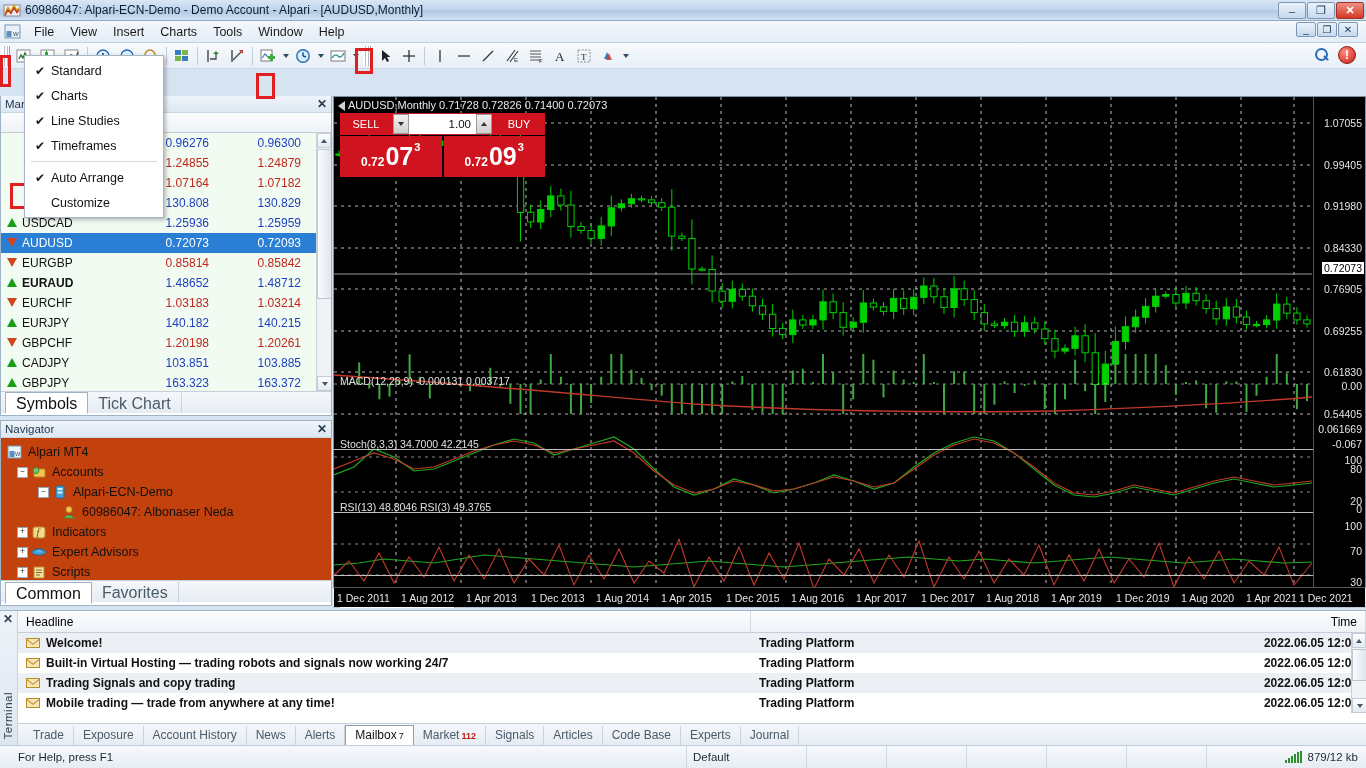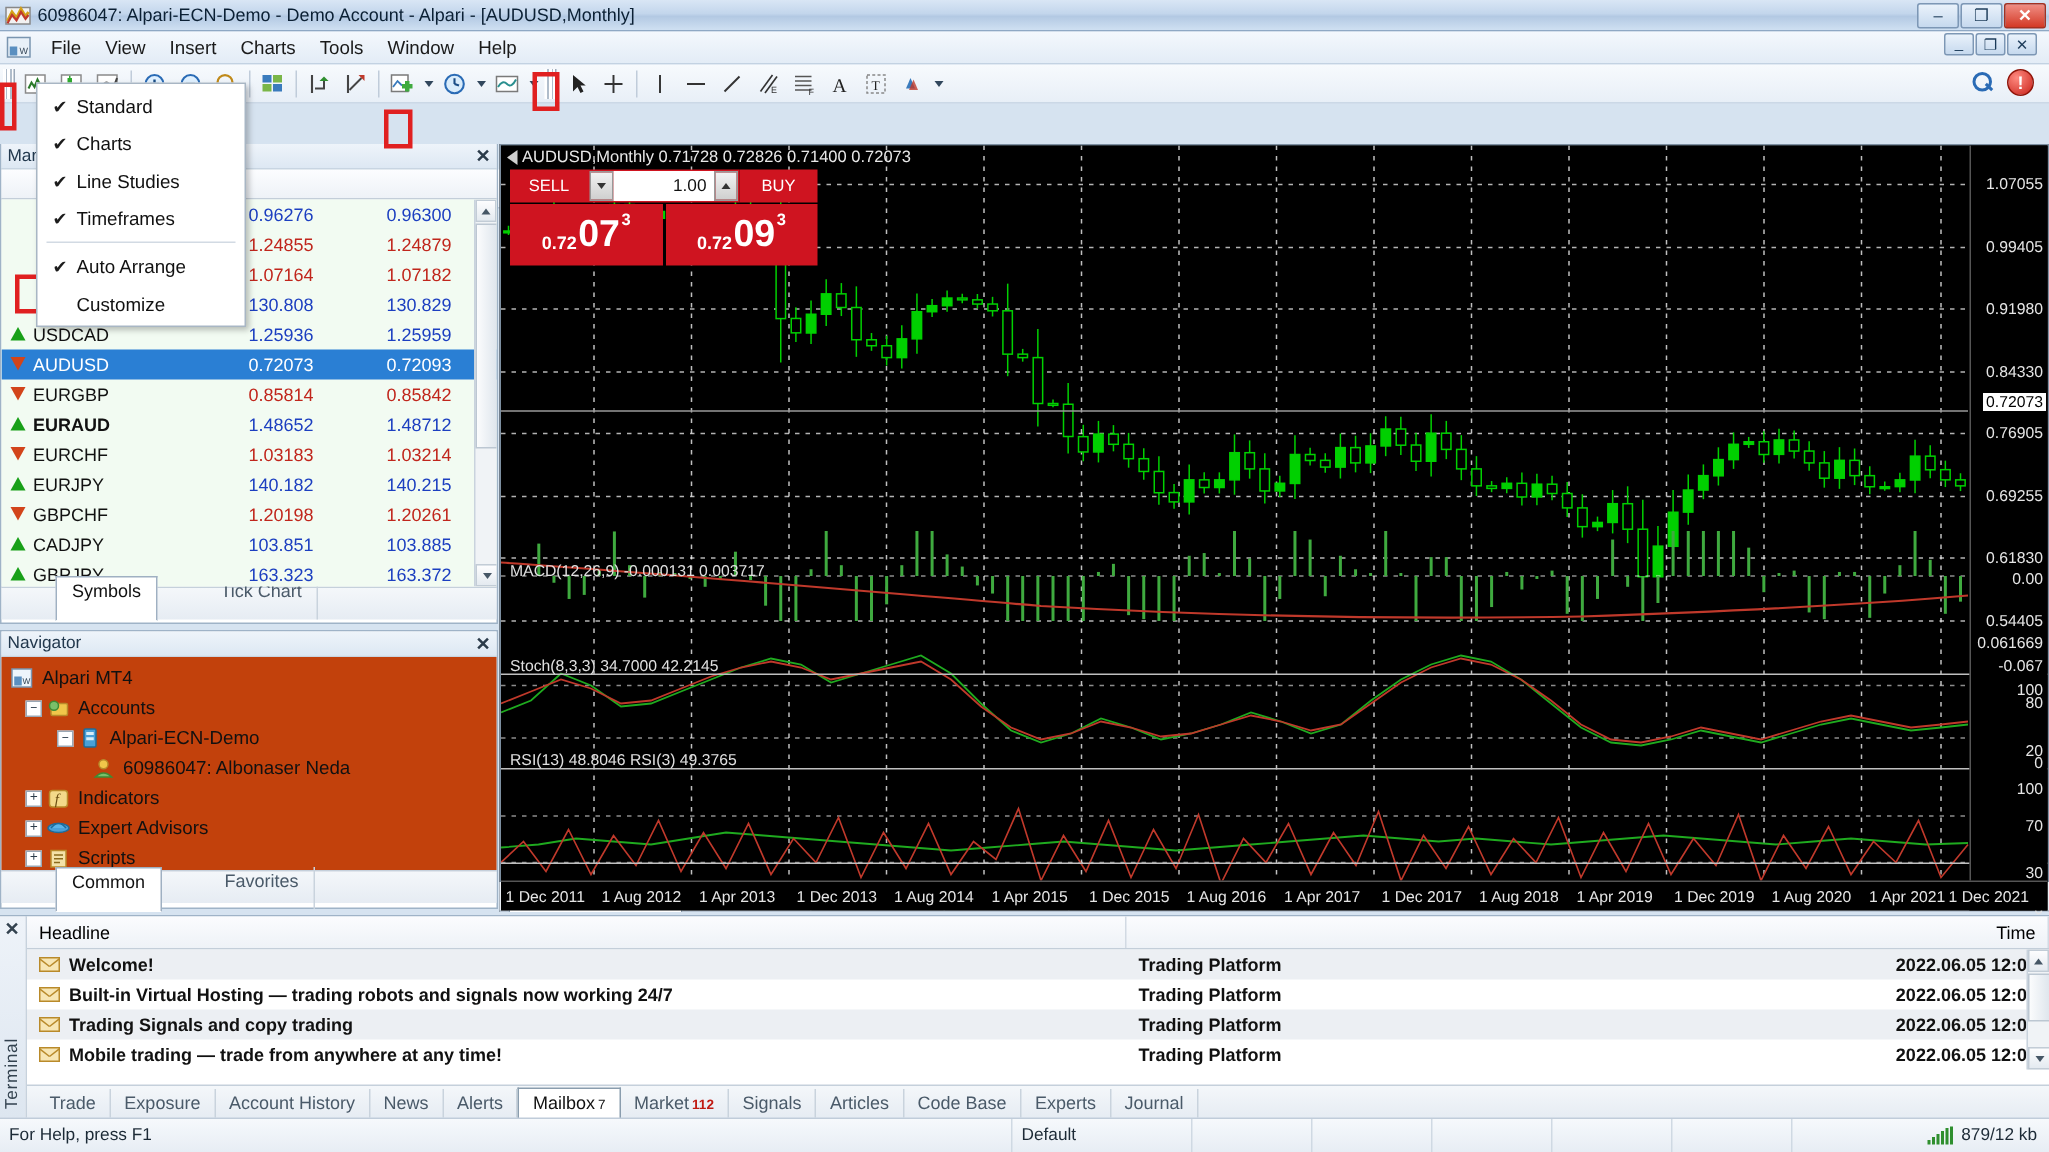--- a/index.html
+++ b/index.html
@@ -95,21 +95,21 @@
   .up{color:#1c3fc0;} .down{color:#c0261c;}
   .arrow-up,.arrow-dn{width:10px;height:10px;position:relative;flex:0 0 auto;}
   .arrow-up::after{content:"";position:absolute;left:0;top:0;width:0;height:0;border-left:5px solid transparent;border-right:5px solid transparent;border-bottom:9px solid #17a017;}
   .arrow-dn::after{content:"";position:absolute;left:0;top:0;width:0;height:0;border-left:5px solid transparent;border-right:5px solid transparent;border-top:9px solid #d2441a;}
   .vscroll{position:absolute; right:0; top:0; width:15px; height:100%; background:#f0f3f6; border-left:1px solid #c9d3dd;}
   .vs-btn{height:15px;background:linear-gradient(to bottom,#fdfdfe,#e4eaf0); border:1px solid #c2ccd6; display:flex;align-items:center;justify-content:center;}
   .vs-btn::after{content:"";border-left:3.5px solid transparent;border-right:3.5px solid transparent;border-bottom:4px solid #465766;}
   .vs-btn.dn::after{border-bottom:none;border-top:4px solid #465766;}
   .vs-thumb{position:absolute;top:16px;left:0;width:15px;height:150px;background:linear-gradient(to right,#fbfcfd,#dfe6ed); border:1px solid #bcc7d2;}
   .mw-tabs { height:22px; background:linear-gradient(to bottom,#f4f7fa,#e6ecf3); border-top:1px solid #c5d0db; display:flex; align-items:flex-end; padding-left:4px;}
-  .ptab { font-size:12px; padding:2px 10px 12px 10px; color:#4a5a69; border-right:1px solid #c9d3dd;margin-left:32px;}
+  .ptab { font-size:16px; padding:2px 10px 0 10px; color:#4a5a69; border-right:1px solid #c9d3dd;}
   .ptab.active { background:#fff; color:#111; border:1px solid #9fb0c2; border-bottom:1px solid #fff; position:relative; top:1px;}
 
   
   .nav { position:absolute; left:0; top:420px; width:332px; height:186px; background:#fff; border:1px solid #9fb3c7;}
   .nav-body { height:142px; padding:4px 0 0 4px; background:#c2410c; overflow:hidden;}
   .tree-row { display:flex; align-items:center; height:20px; font-size:12.5px; color:#111; white-space:nowrap;}
   .expander { width:11px;height:11px;border:1px solid #9aa8b6; background:#fff; color:#2b3b4a;
               font-size:9px; line-height:9px; text-align:center; flex:0 0 auto; margin-right:3px; font-family:"Liberation Mono",monospace;}
   .nicon{width:16px;height:15px;margin-right:5px;flex:0 0 auto;position:relative;}
   .nav-tabs{ height:22px; background:linear-gradient(to bottom,#f4f7fa,#e6ecf3); border-top:1px solid #c5d0db; display:flex;align-items:center; padding-left:4px;}
@@ -172,21 +172,21 @@
   .env::before,.env::after{ content:""; position:absolute; top:0; width:8px;height:1px; background:#b98a2a; }
   .env::before{ left:0; transform:rotate(38deg); transform-origin:left top;}
   .env::after{ right:0; transform:rotate(-38deg); transform-origin:right top;}
   .term-tabs{ position:absolute; left:18px; bottom:0; right:0; height:22px; background:linear-gradient(to bottom,#f4f7fa,#e6ecf3); border-top:1px solid #c5d0db; display:flex; align-items:flex-end; padding-left:6px;}
   .ttab{ font-size:12px; padding:2px 9px 3px 9px; color:#4a5a69; border-right:1px solid #c9d3dd; display:flex; align-items:baseline; gap:2px;}
   .ttab.active{ background:#fff; color:#111; border:1px solid #8a9dae; border-bottom:1px solid #fff; position:relative; top:1px;}
   .ttab .sub{ font-size:9px; }
   .ttab .sub.red{ color:#c01b13; font-weight:bold;}
 
   
-  .statusbar{ position:absolute; left:0; bottom:0; width:1366px; height:23px; background:linear-gradient(to bottom,#f6f9fc,#e7edf4); border-top:1px solid #c0ccda; display:flex; align-items:center; font-size:11.5px; color:#1c2a36;}
+  .statusbar{ position:absolute; left:0; bottom:0; width:1366px; height:23px; background:linear-gradient(to bottom,#f6f9fc,#e7edf4); border-top:1px solid #c0ccda; display:flex; align-items:center; font-size:11.5px; color:#1c2a36;padding-left:12px;}
   .sb-cell{ height:100%; display:flex; align-items:center; padding:0 6px; border-right:1px solid #cfd9e3;}
   .sb-right{ margin-left:auto; display:flex; align-items:center; gap:5px; padding-right:8px;}
   .bars{ display:flex; align-items:flex-end; gap:1px; height:12px;}
   .bars i{ display:block; width:2px; background:#2f8f2f;}
 
   
   .ctxmenu{ position:absolute; left:24px; top:55px; width:140px; background:#fff; border:1px solid #a8b6c4;
             box-shadow:2px 2px 4px rgba(0,0,0,.25); z-index:70; padding:2px 0;}
   .ctxitem{ height:25px; display:flex; align-items:center; font-size:12.5px; color:#111; padding-left:4px;}
   .ck{ width:22px; text-align:center; color:#1c1c1c; font-size:12px;}

